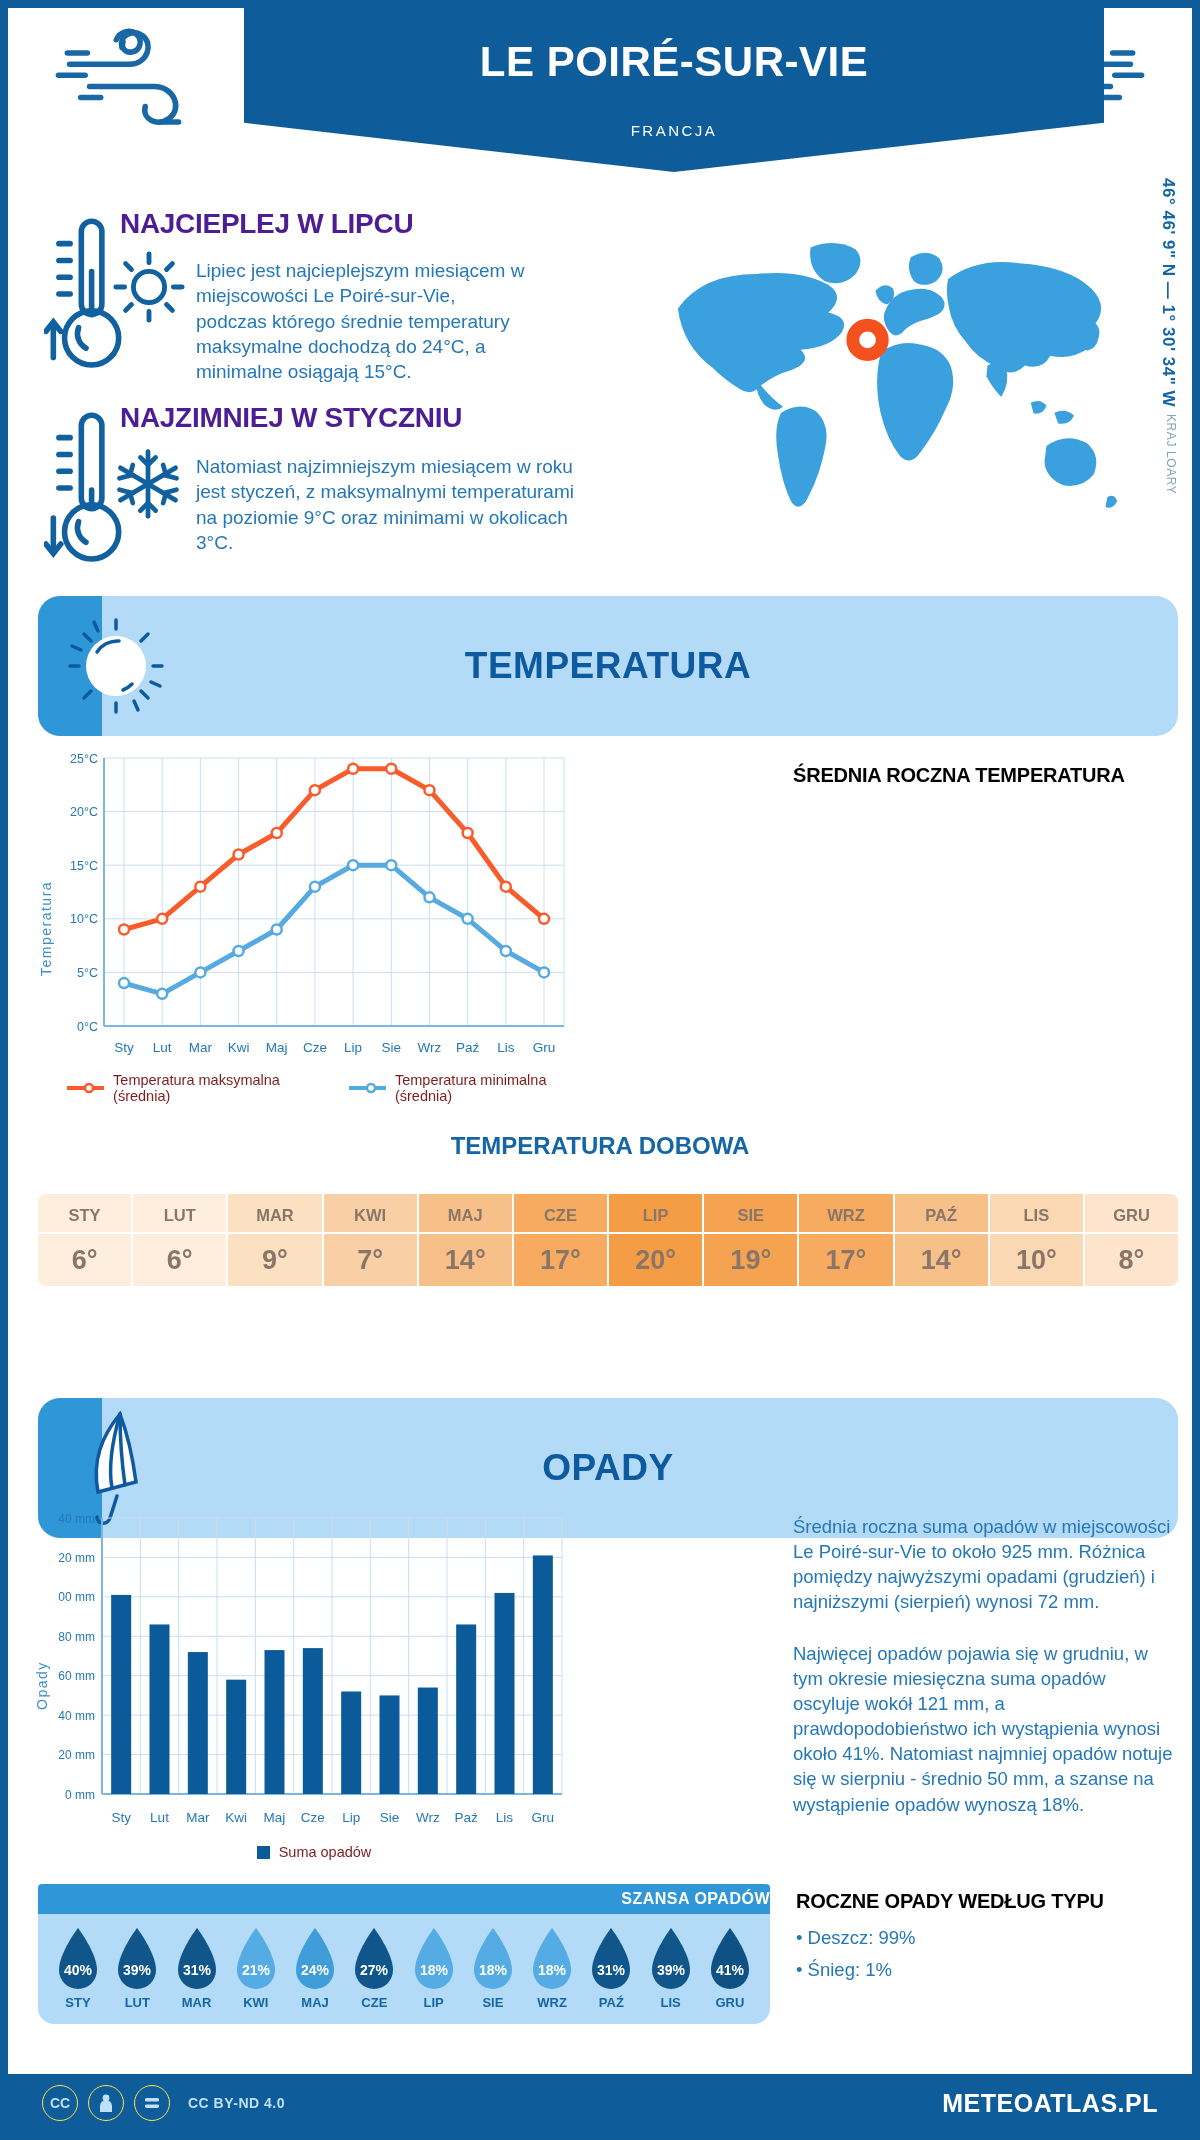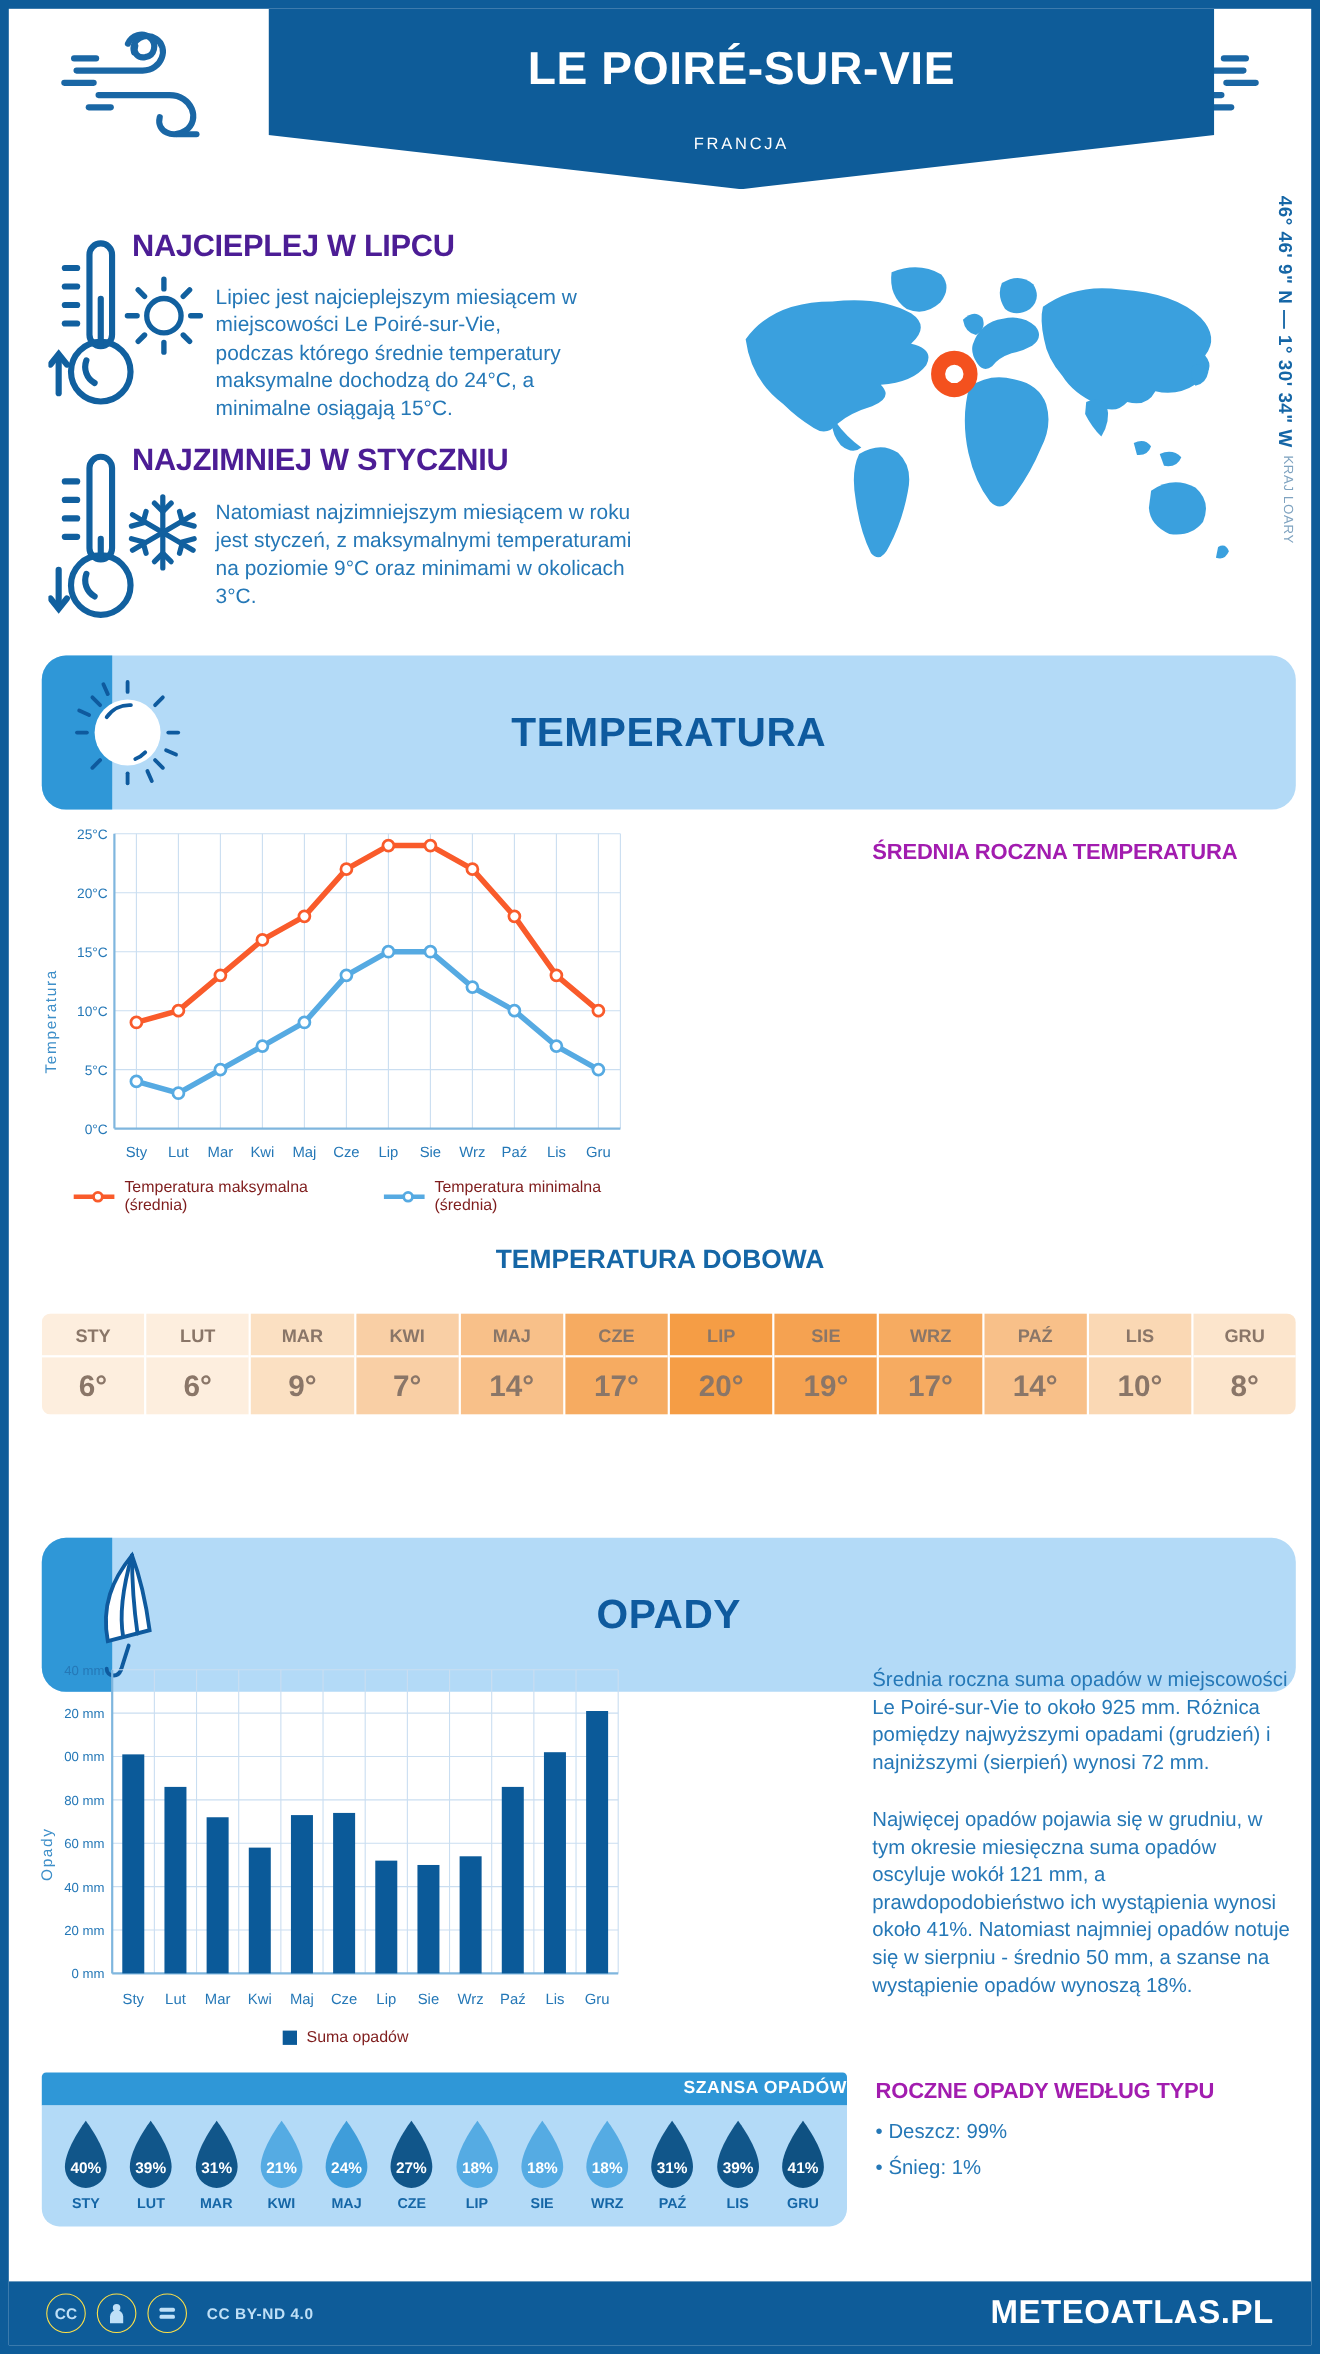--- a/index.html
+++ b/index.html
@@ -36,21 +36,21 @@
     display:flex;align-items:center;justify-content:center;
     color:#0E5A9E;font-size:37px;font-weight:bold;letter-spacing:.5px;}
   .banner-icon{position:absolute;left:26px;top:16px;}
   
   .vlabel{color:#3E8FC9;font-size:14px;letter-spacing:1.5px;
     writing-mode:vertical-rl;transform:rotate(180deg);text-align:center;}
   .legend-row{display:flex;justify-content:center;align-items:center;gap:46px;}
   .legend-item{display:flex;align-items:center;gap:9px;color:#7f1d1d;font-size:14.5px;}
   .legend-sq{display:inline-block;width:13px;height:13px;}
   
-  .h3{color:#a21caf;font-weight:bold;font-size:20px;letter-spacing:-.2px;}
+  .h3{color:#000000;font-weight:bold;font-size:20px;letter-spacing:-.2px;}
   .col-text{color:#2578B7;font-size:18.5px;line-height:1.36;}
   .col-text p{margin:0 0 26px 0;}
   
   .daily-title{left:0;top:1124px;width:100%;text-align:center;
     color:#1566A6;font-size:24px;font-weight:bold;}
   .temp-table{left:30px;top:1186px;width:1140px;display:flex;gap:2px;
     border-radius:8px;overflow:hidden;}
   .temp-col{flex:1;text-align:center;}
   .temp-col .m{height:40px;line-height:42px;font-size:16.5px;font-weight:bold;
     color:#8A7668;border-bottom:2px solid #fff;}
@@ -68,21 +68,21 @@
   .roczne{left:788px;top:1882px;width:380px;}
   .roczne .col-text p{margin:0 0 7px 0;}
   
   .footer{left:0;bottom:0;width:100%;height:58px;background:#0E5C99;
     display:flex;align-items:center;justify-content:space-between;padding:0 34px;}
   .cc-group{display:flex;align-items:center;gap:10px;}
   .cc-circle{width:36px;height:36px;border:1px solid #fde047;border-radius:50%;
     display:flex;align-items:center;justify-content:center;color:#BFE0F7;
     font-weight:bold;font-size:14px;}
   .cc-label{margin-left:8px;color:#BFE0F7;font-weight:bold;font-size:14px;letter-spacing:.5px;}
-  .site{color:#fff;font-weight:bold;font-size:30px;letter-spacing:.5px;}
+  .site{color:#fff;font-weight:bold;font-size:25px;letter-spacing:.5px;}
 </style>
 </head>
 <body>
 
 <div id="page">
 
   <svg class="abs" style="left:46px;top:18px" width="178" height="112" viewBox="0 0 160 100">
     <g fill="none" stroke="#1A67A5" stroke-width="5" stroke-linecap="round">
       <path d="M12 24 h18"></path>
         <path d="M4 44 h24"></path>

